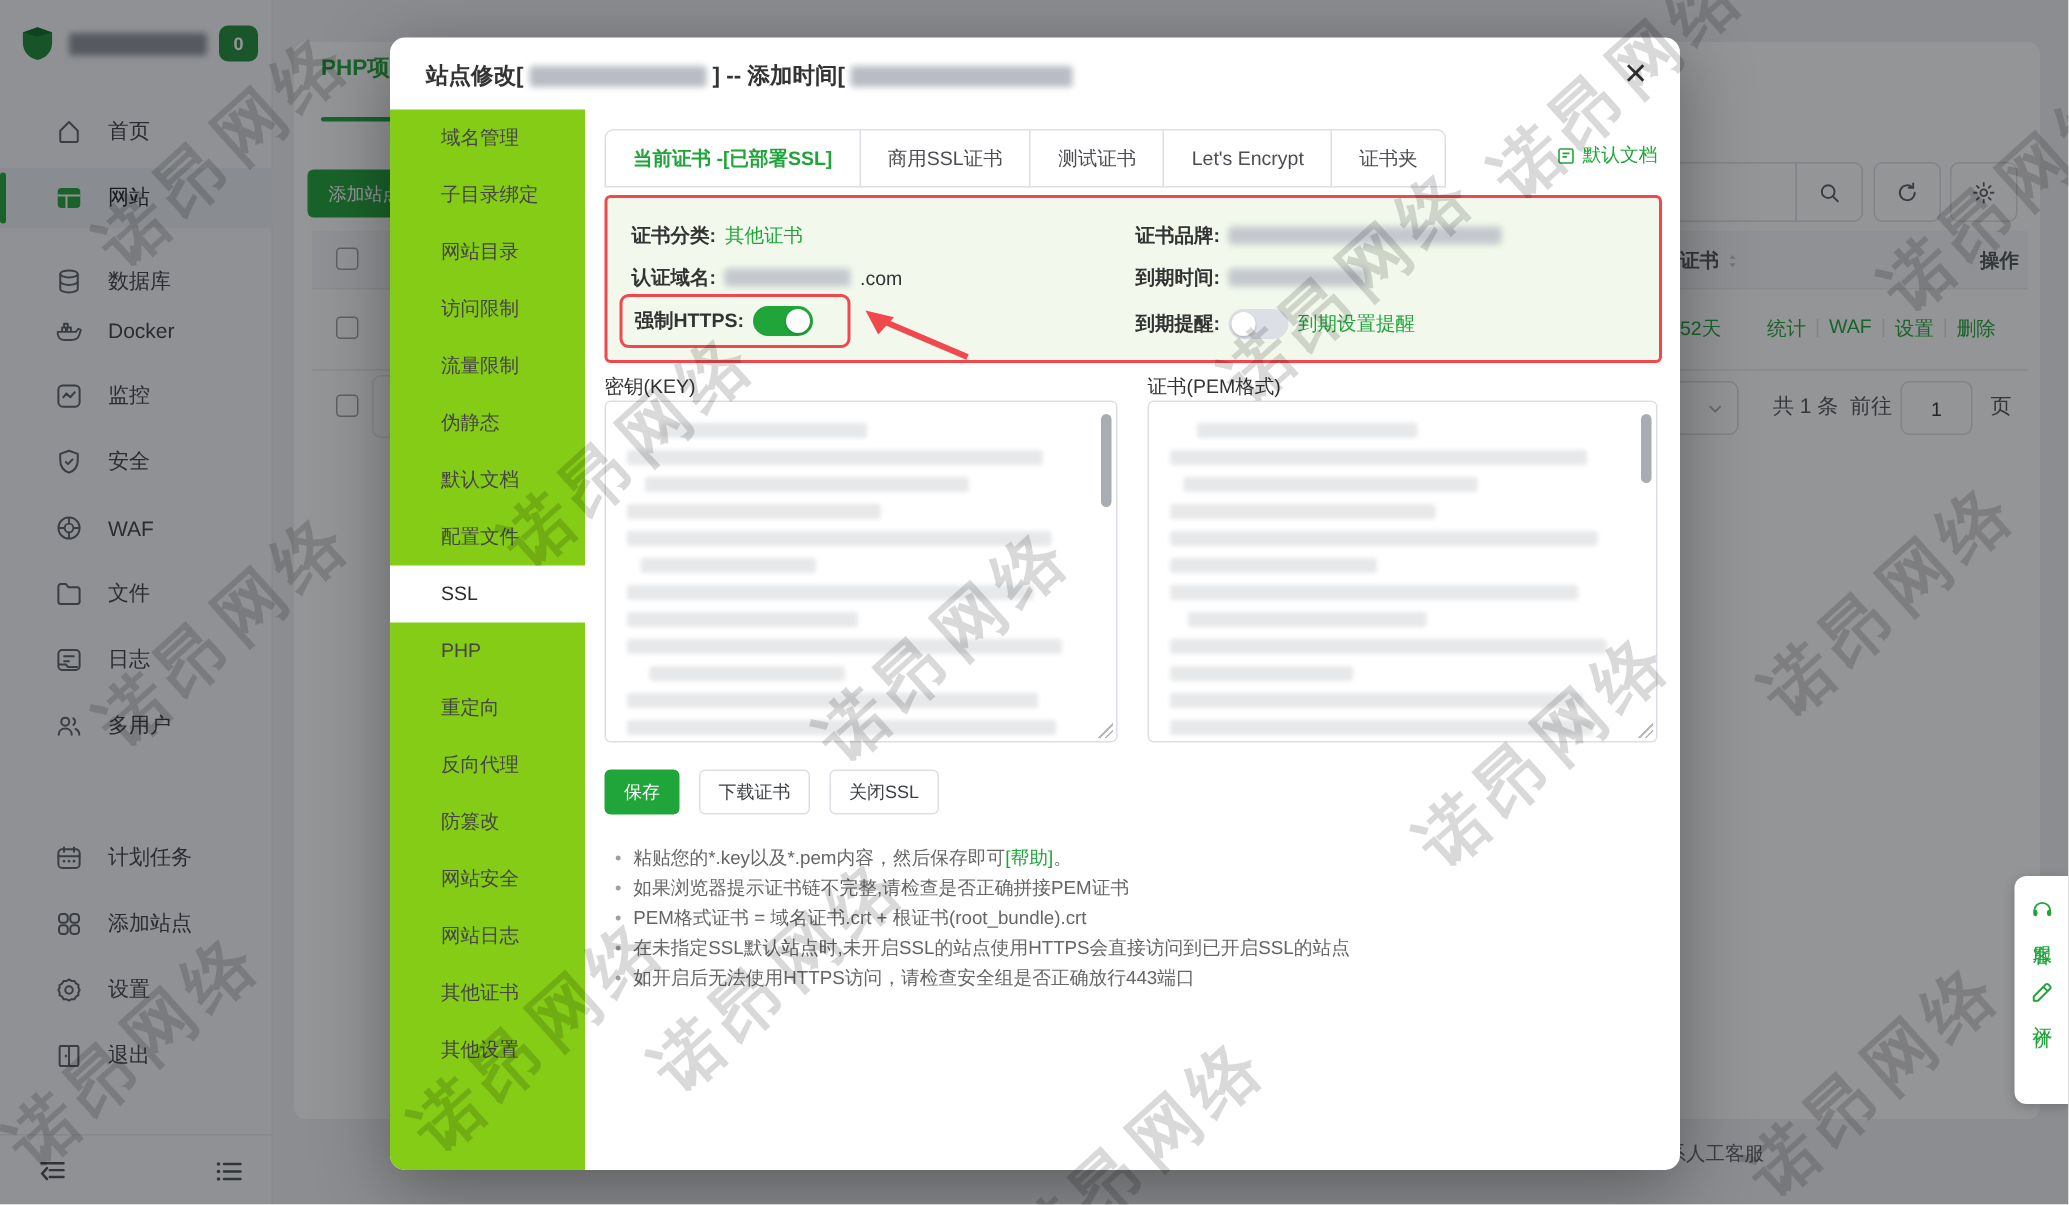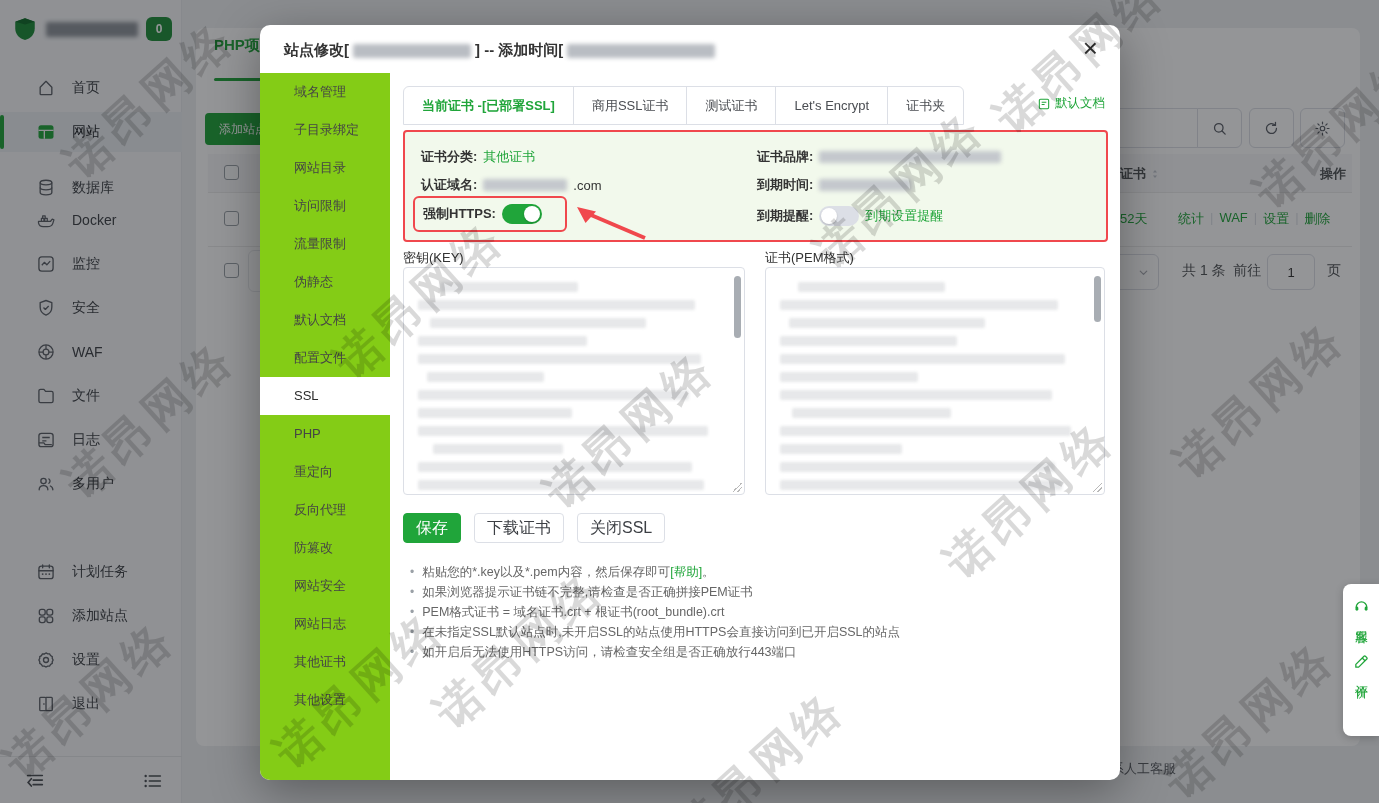--- a/index.html
+++ b/index.html
@@ -62,21 +62,21 @@
   .toggle.on { background:#20a53a; } .toggle.on .knob { right:2px; }
   .toggle.off { background:#dcdfe6; } .toggle.off .knob { left:2px; }
 
   .ta-label { position:absolute; font-size:13px; color:#333; top:224px; }
   .textarea { position:absolute; top:242px; height:228px; border:1px solid #dcdfe6; border-radius:4px; background:#fff; overflow:hidden; padding:14px 18px 6px 14px; }
   .ta-line { height:10px; border-radius:2px; background:#e7e8ea; filter:blur(1.5px); margin-bottom:8px; }
   .ta-scroll { position:absolute; right:3px; width:7px; border-radius:4px; background:#a8adb3; }
   .ta-resize { position:absolute; right:2px; bottom:2px; width:10px; height:10px; background:linear-gradient(135deg,transparent 0 50%,#b9b9b9 50% 58%,transparent 58% 72%,#b9b9b9 72% 80%,transparent 80%); }
 
   .btn-row { position:absolute; left:143px; top:488px; display:flex; gap:13px; }
-  .btn { display:inline-flex; align-items:center; justify-content:center; height:30px; padding:0 12px; font-size:16px; border-radius:4px; cursor:pointer; border:1px solid #dcdfe6; background:#fff; color:#3c3f44; }
+  .btn { display:inline-flex; align-items:center; justify-content:center; height:30px; padding:0 12px; font-size:12px; border-radius:4px; cursor:pointer; border:1px solid #dcdfe6; background:#fff; color:#3c3f44; }
   .btn.primary { background:#20a53a; border-color:#20a53a; color:#fff; }
 
   .notes { position:absolute; left:150px; top:537px; font-size:12.5px; color:#666; }
   .notes li { list-style:none; line-height:20px; display:flex; align-items:baseline; }
   .notes .dot { color:#9aa0a6; margin-right:8px; font-size:12px; }
   .notes .help { color:#20a53a; }
 
   .arrow-svg { position:absolute; left:164px; top:70px; }
 
   

